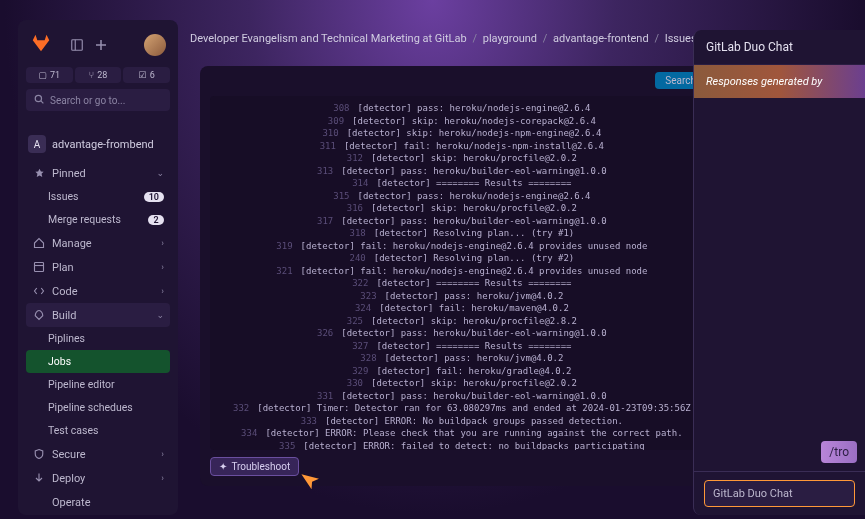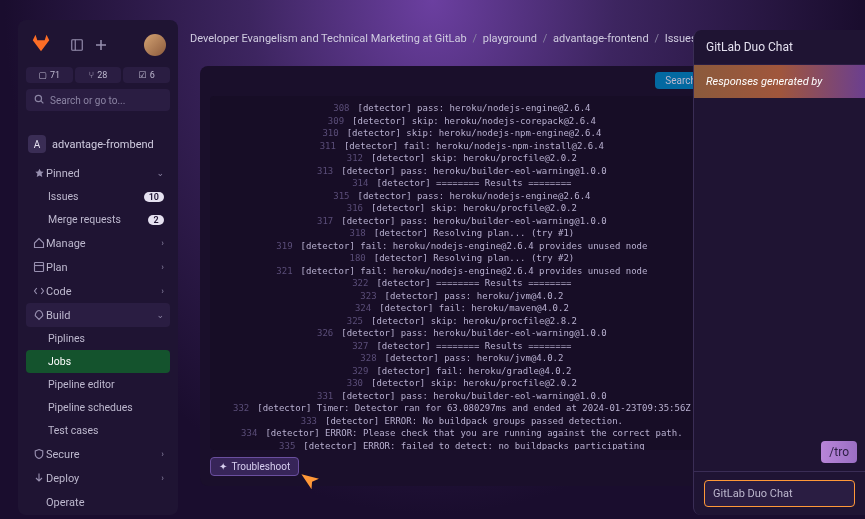--- a/index.html
+++ b/index.html
@@ -29,21 +29,21 @@
   .logo { width: 22px; height: 22px; color: #fc6d26; }
   .avatar { width: 22px; height: 22px; border-radius: 50%; background: linear-gradient(135deg,#d4a373,#8b5a3c); margin-left: auto; }
   .top-icons { display: flex; gap: 6px; margin-left: 8px; }
   .icon-btn { width: 18px; height: 18px; display:flex; align-items:center; justify-content:center; color:#9890b0; cursor:pointer; }
   .tabbar { display: flex; gap: 2px; margin-bottom: 6px; }
   .tab-pill { flex:1; background:#2a1d42; border-radius:4px; padding:3px 4px; display:flex; align-items:center; justify-content:center; gap:3px; font-size:9px; color:#bdb8ce; cursor:pointer; }
   .search-box { background:#2a1d42; border-radius:4px; padding:5px 8px; display:flex; align-items:center; gap:6px; font-size:10px; color:#8b84a3; margin-bottom:8px; }
   .longdash { height:3px; background:#6b5b8f; border-radius:2px; width:26px; margin: 4px 0 8px 4px; }
   .project-row { display:flex; align-items:center; gap:6px; padding:4px 2px; margin-bottom:4px; }
   .proj-badge { width:18px; height:18px; border-radius:4px; background:#3a2d55; color:#e5e1f0; font-size:10px; display:flex; align-items:center; justify-content:center; }
-  .nav-item { display:flex; align-items:center; padding:5px 6px; font-size:11px; color:#bdb8ce; cursor:pointer; border-radius:4px; position:relative; }
+  .nav-item { display:flex; align-items:center; gap:6px; padding:5px 6px; font-size:11px; color:#bdb8ce; cursor:pointer; border-radius:4px; position:relative; }
   .nav-item.sub { padding-left:22px; font-size:10.5px; }
   .nav-item.sub.active { background:#14532d; color:#fff; }
   .nav-item.selected-parent { background:#2a1d42; }
   .badge-count { margin-left:auto; background:#e5e1f0; color:#1f1433; border-radius:8px; padding:0 5px; font-size:9px; font-weight:600; min-width:16px; text-align:center; }
   .chevron { margin-left:auto; color:#8b84a3; font-size:9px; }
   .nav-icon { width:14px; height:14px; display:flex; align-items:center; justify-content:center; color:#9890b0; }
 
   .breadcrumb { position:absolute; left:190px; top:32px; font-size:11px; color:#d0cce0; }
   .breadcrumb span.sep { color:#8b84a3; margin:0 3px; }
 
@@ -291,21 +291,21 @@
       <div class="log-line"><span class="ln">310</span><span class="tx">[detector] skip: heroku/nodejs-npm-engine@2.6.4</span></div>
       <div class="log-line"><span class="ln">311</span><span class="tx">[detector] fail: heroku/nodejs-npm-install@2.6.4</span></div>
       <div class="log-line"><span class="ln">312</span><span class="tx">[detector] skip: heroku/procfile@2.0.2</span></div>
       <div class="log-line"><span class="ln">313</span><span class="tx">[detector] pass: heroku/builder-eol-warning@1.0.0</span></div>
       <div class="log-line"><span class="ln">314</span><span class="tx">[detector] ======== Results ========</span></div>
       <div class="log-line"><span class="ln">315</span><span class="tx">[detector] pass: heroku/nodejs-engine@2.6.4</span></div>
       <div class="log-line"><span class="ln">316</span><span class="tx">[detector] skip: heroku/procfile@2.0.2</span></div>
       <div class="log-line"><span class="ln">317</span><span class="tx">[detector] pass: heroku/builder-eol-warning@1.0.0</span></div>
       <div class="log-line"><span class="ln">318</span><span class="tx">[detector] Resolving plan... (try #1)</span></div>
       <div class="log-line"><span class="ln">319</span><span class="tx">[detector] fail: heroku/nodejs-engine@2.6.4 provides unused node</span></div>
-      <div class="log-line"><span class="ln">180</span><span class="tx">[detector] Resolving plan... (try #2)</span></div>
+      <div class="log-line"><span class="ln">240</span><span class="tx">[detector] Resolving plan... (try #2)</span></div>
       <div class="log-line"><span class="ln">321</span><span class="tx">[detector] fail: heroku/nodejs-engine@2.6.4 provides unused node</span></div>
       <div class="log-line"><span class="ln">322</span><span class="tx">[detector] ======== Results ========</span></div>
       <div class="log-line"><span class="ln">323</span><span class="tx">[detector] pass: heroku/jvm@4.0.2</span></div>
       <div class="log-line"><span class="ln">324</span><span class="tx">[detector] fail: heroku/maven@4.0.2</span></div>
       <div class="log-line"><span class="ln">325</span><span class="tx">[detector] skip: heroku/procfile@2.8.2</span></div>
       <div class="log-line"><span class="ln">326</span><span class="tx">[detector] pass: heroku/builder-eol-warning@1.0.0</span></div>
       <div class="log-line"><span class="ln">327</span><span class="tx">[detector] ======== Results ========</span></div>
       <div class="log-line"><span class="ln">328</span><span class="tx">[detector] pass: heroku/jvm@4.0.2</span></div>
       <div class="log-line"><span class="ln">329</span><span class="tx">[detector] fail: heroku/gradle@4.0.2</span></div>
       <div class="log-line"><span class="ln">330</span><span class="tx">[detector] skip: heroku/procfile@2.0.2</span></div>

